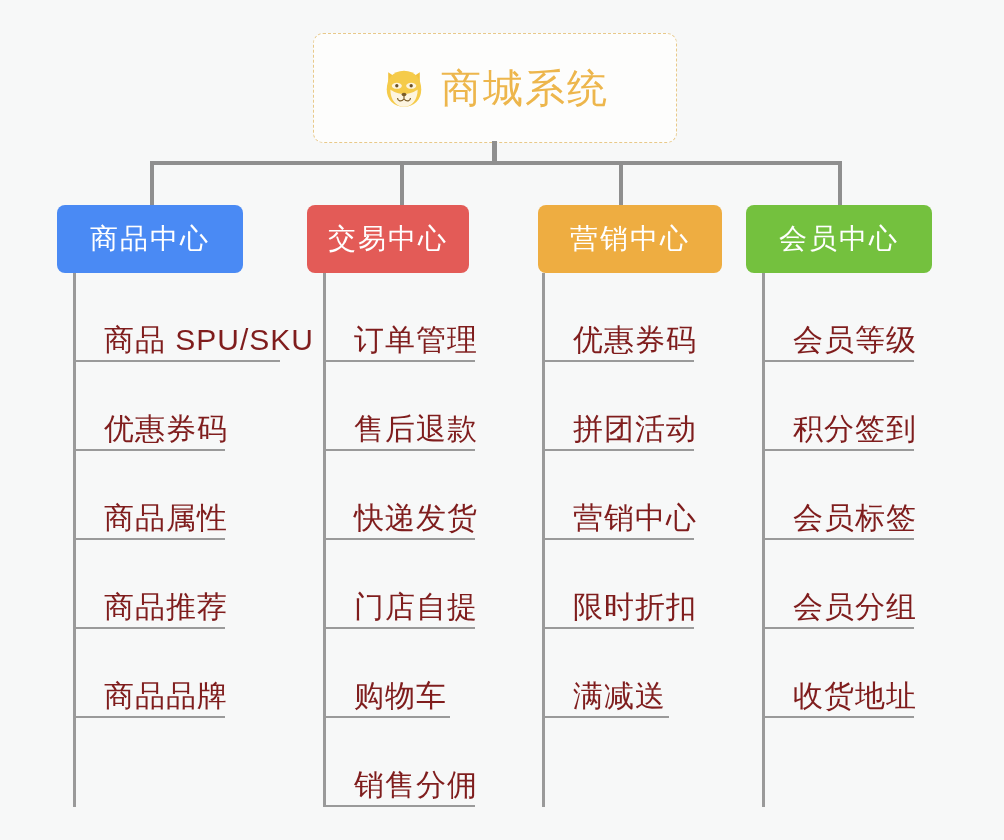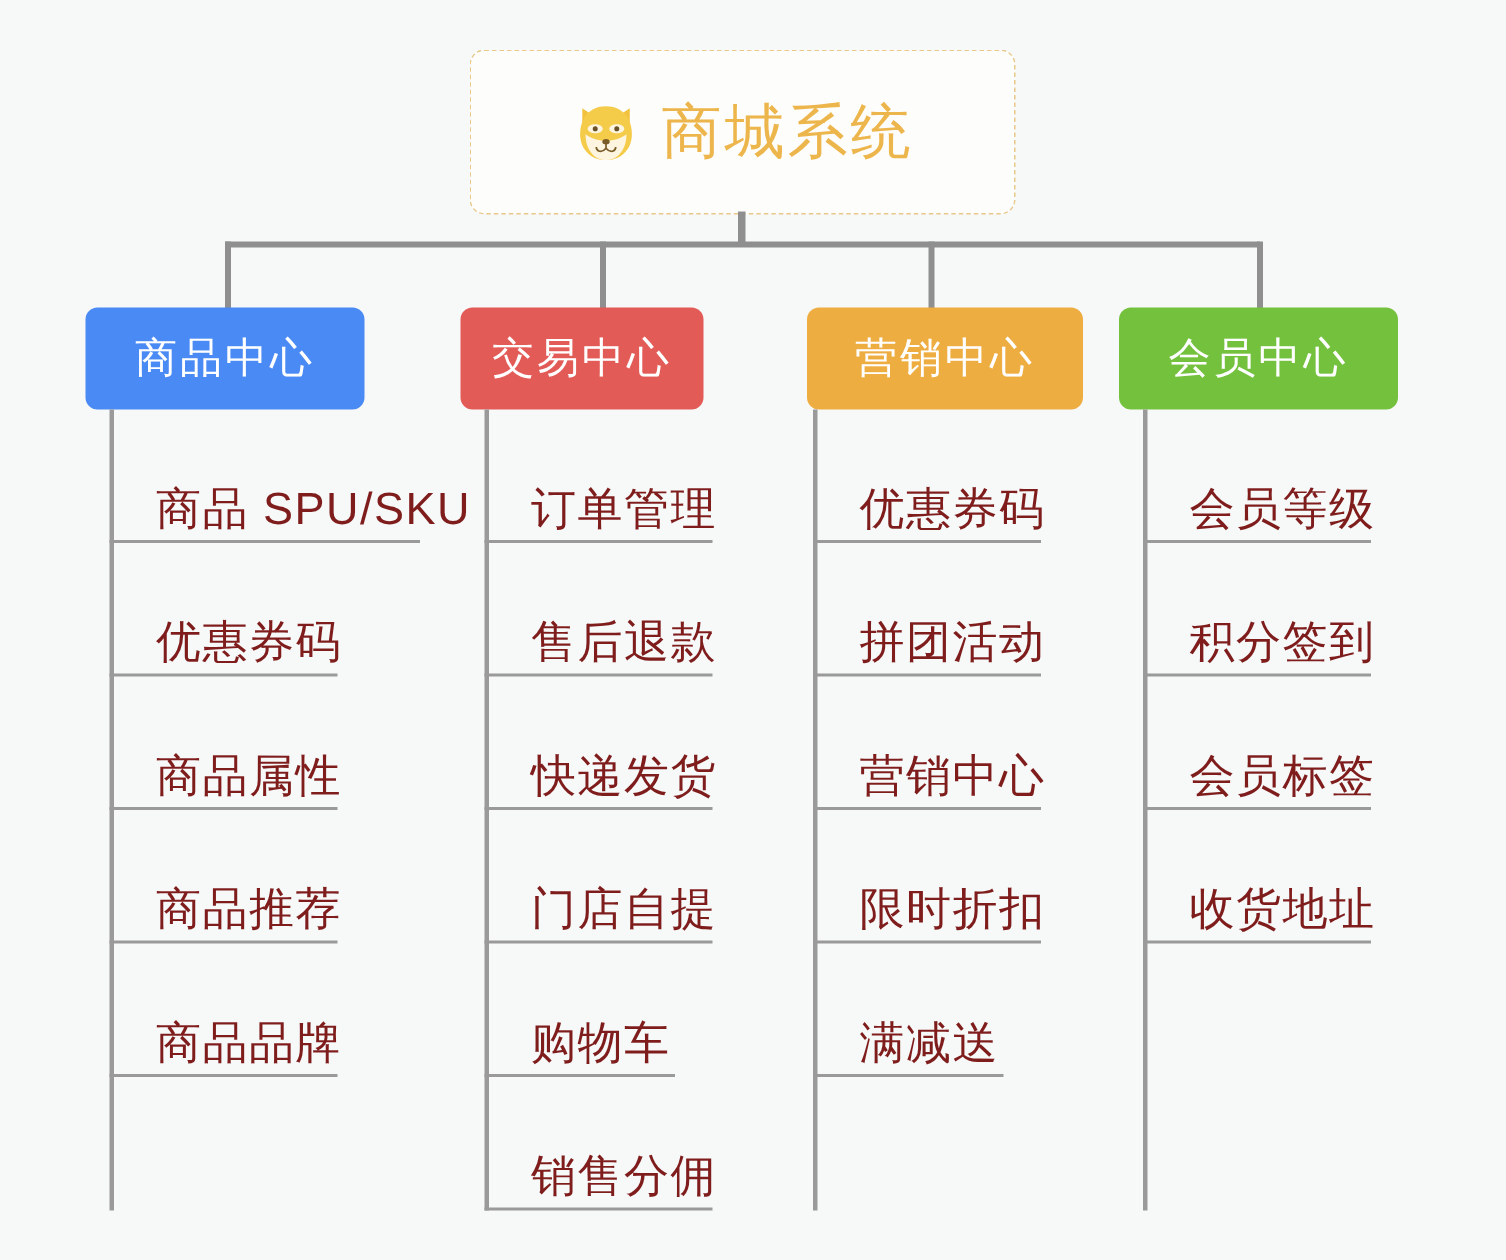--- a/index.html
+++ b/index.html
@@ -286,19 +286,23 @@
       </li>
       <li class="leaf">
         <span class="leaf-label">积分签到</span>
         <span class="leaf-underline u-w2"></span>
       </li>
       <li class="leaf">
         <span class="leaf-label">会员标签</span>
         <span class="leaf-underline u-w2"></span>
       </li>
       <li class="leaf">
+        <span class="leaf-label">会员分组</span>
+        <span class="leaf-underline u-w2"></span>
+      </li>
+      <li class="leaf">
         <span class="leaf-label">收货地址</span>
         <span class="leaf-underline u-w2"></span>
       </li>
     </ul>
   </div>
 
 </div>
 
 </body></html>

